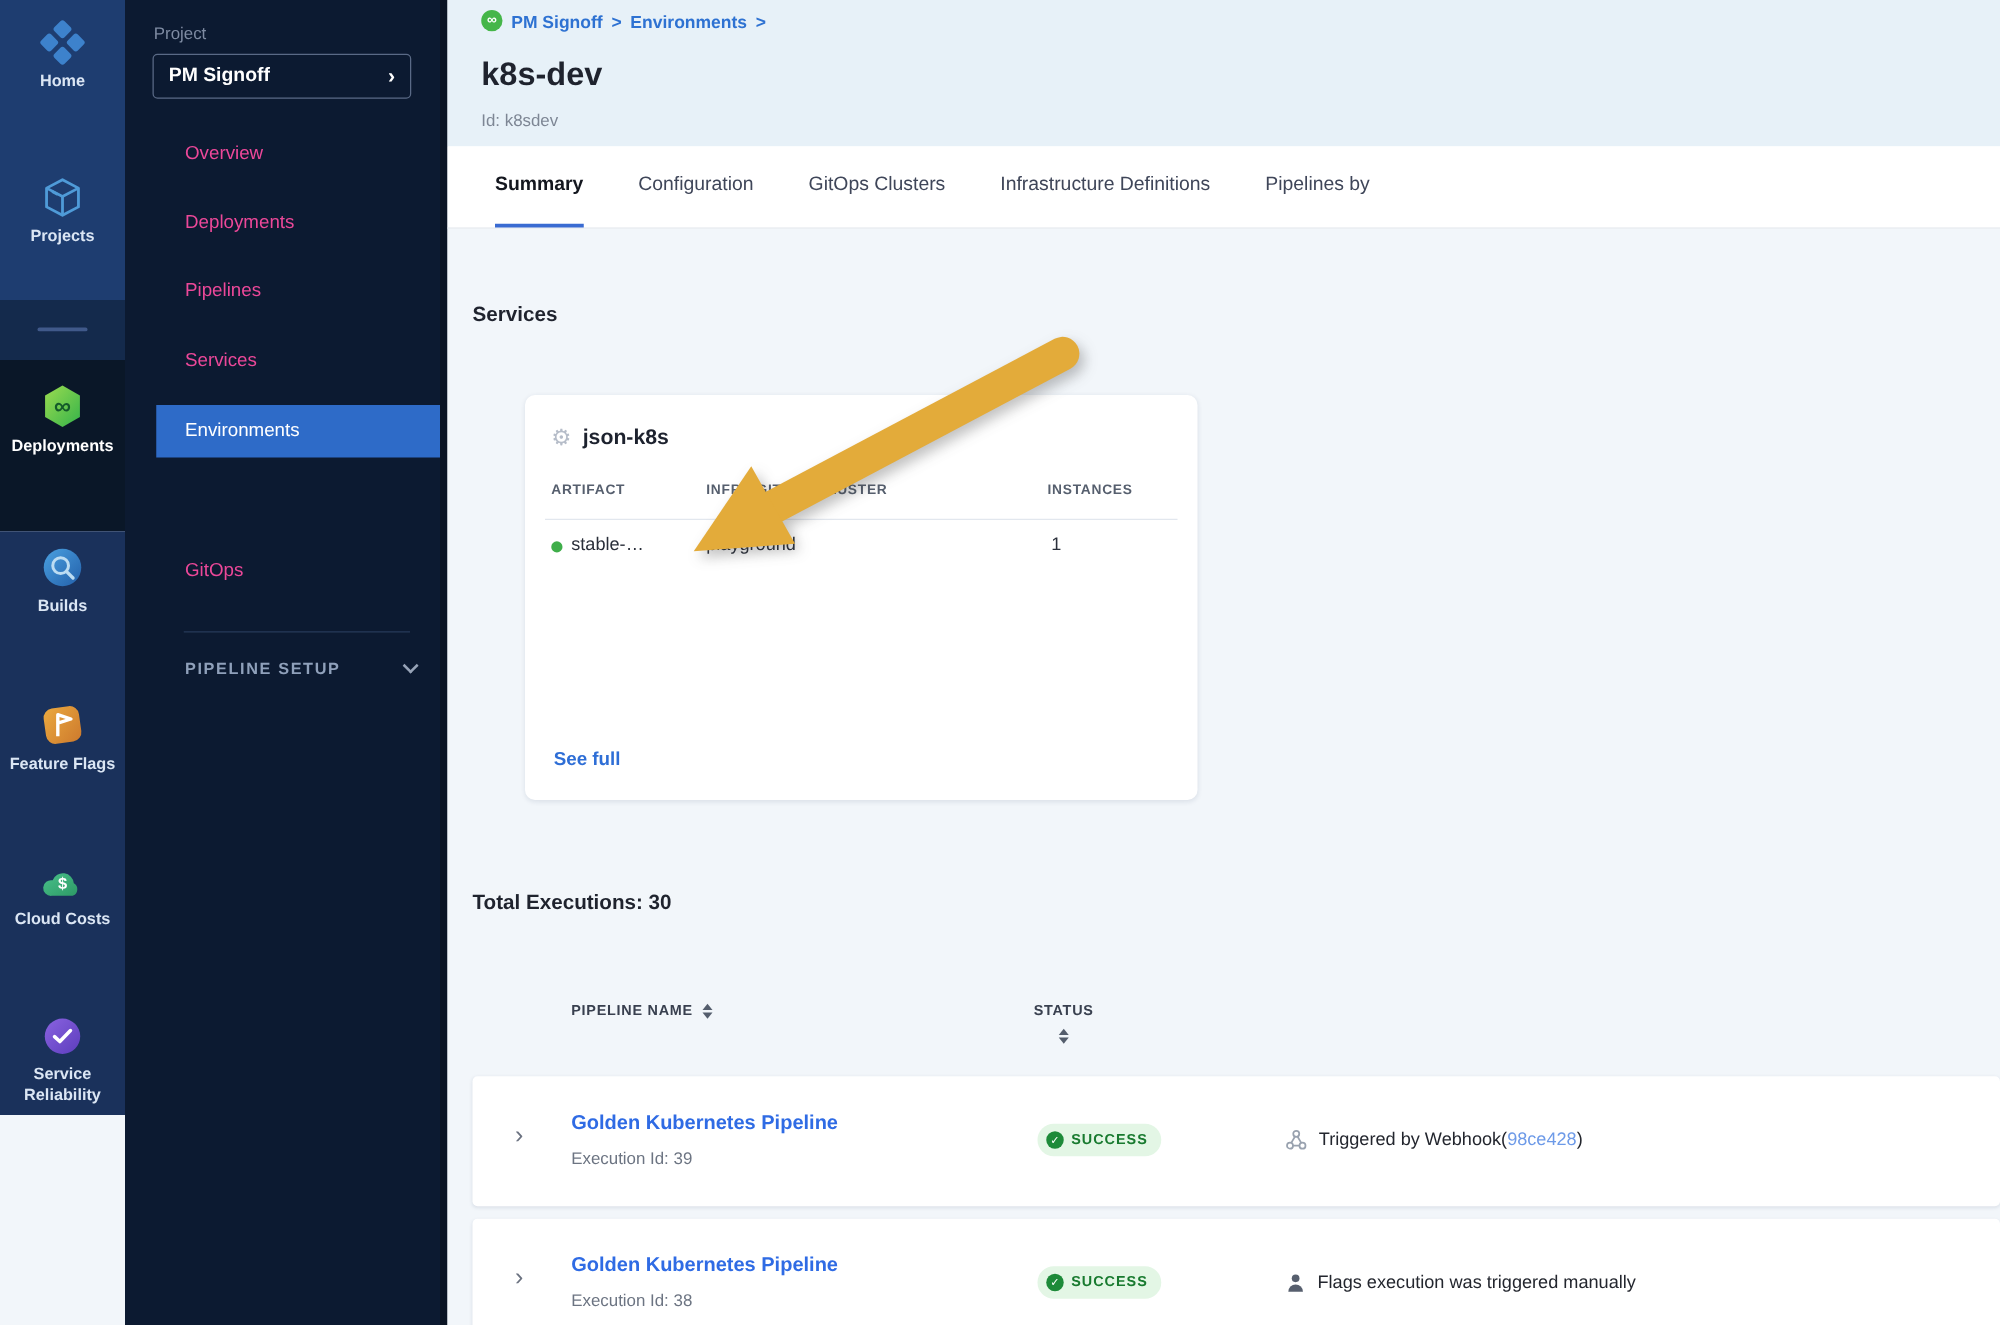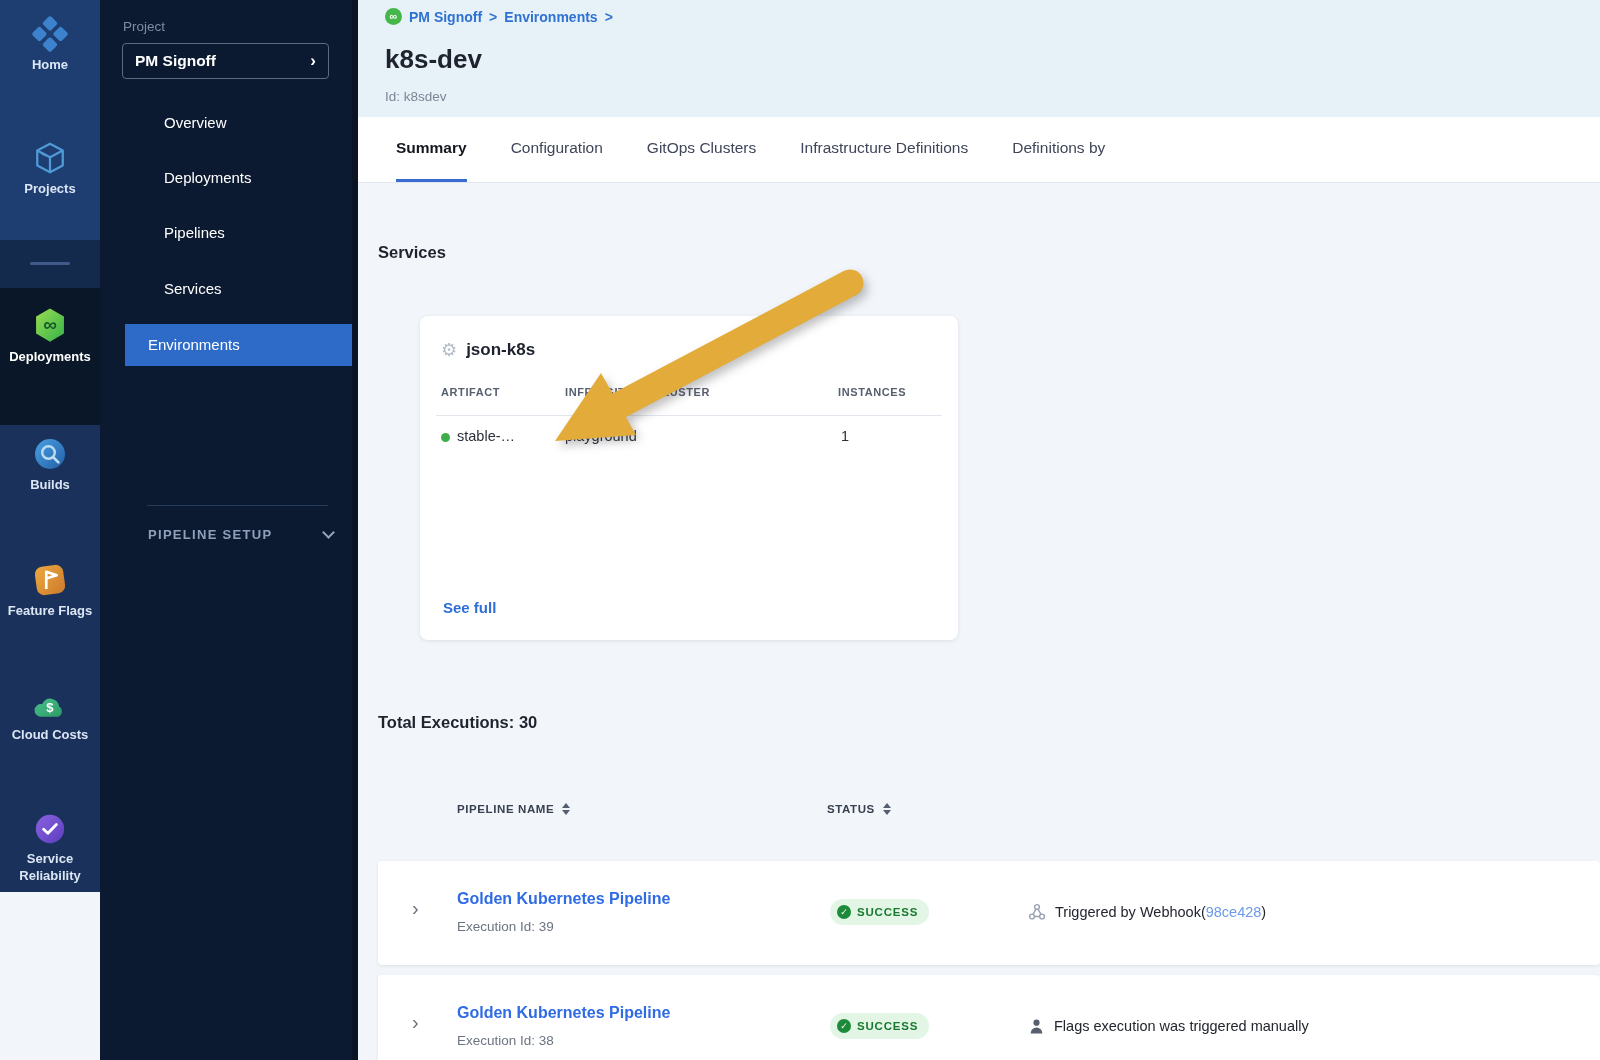--- a/index.html
+++ b/index.html
@@ -33,22 +33,22 @@
   .grid9 { display:grid; grid-template-columns:repeat(3,5px); grid-template-rows:repeat(3,5px); gap:2px; }
   .grid9 span { background:#e9eef6; border-radius:1px; }
 
   
   #sidebar { position:absolute; left:100px; top:0; width:252px; height:1060px; background:#0c1a31; }
   #sidebar-edge { position:absolute; left:352px; top:0; width:6px; height:1060px; background:#0b1424; }
   .project-label { position:absolute; left:23px; top:19px; color:#7e8ba2; font-size:13.5px; }
   .project-select { position:absolute; left:22px; top:43px; width:207px; height:36px; border:1px solid #5a6a86; border-radius:4px;
     display:flex; align-items:center; padding:0 12px; color:#ffffff; font-weight:bold; font-size:15.5px; cursor:pointer; }
   .project-select .chev { margin-left:auto; font-size:17px; font-weight:bold; color:#ffffff; }
-  .nav-item { position:absolute; left:0; width:252px; height:42px; line-height:42px; padding-left:64px;
-    color:#ffffff; font-size:15px; cursor:pointer; white-space:nowrap; }
+  .nav-item { position:absolute; left:0; width:252px; height:42px; line-height:42px; padding-left:48px;
+    color:#ec4899; font-size:15px; cursor:pointer; white-space:nowrap; }
   .nav-item.active { left:25px; width:227px; padding-left:23px; background:#2e6bc8; color:#ffffff; }
   .side-divider { position:absolute; left:47px; top:505px; width:181px; height:1px; background:#263a59; }
   .setup-row { position:absolute; left:48px; top:527px; display:flex; align-items:center; gap:52px; cursor:pointer; }
   .setup-row .lbl { color:#8fa0ba; font-size:13px; font-weight:bold; letter-spacing:1.3px; }
   .chev-down { width:9px; height:9px; border-right:2.5px solid #97a3b7; border-bottom:2.5px solid #97a3b7; transform:rotate(45deg); margin-top:-4px; }
 
   
   #content { position:absolute; left:358px; top:0; width:1242px; height:1060px; }
   .page-head { position:absolute; left:0; top:0; width:100%; height:117px; background:#e7f1f8; }
   .breadcrumb { position:absolute; left:27px; top:8px; display:flex; align-items:center; gap:7px;
@@ -83,21 +83,21 @@
   .see-full { position:absolute; left:23px; top:283px; color:#2e6ed6; font-weight:bold; font-size:15px; cursor:pointer; }
 
   
   .arrow-svg { position:absolute; left:0; top:0; width:560px; height:300px; pointer-events:none;
     filter:drop-shadow(4px 5px 5px rgba(50,50,50,.30)); }
 
   
   .exec-cols { position:absolute; top:620px; left:0; width:100%; }
   .exec-col { position:absolute; display:flex; align-items:center; gap:8px; font-size:11.5px; font-weight:bold;
     color:#39404f; letter-spacing:.6px; cursor:pointer; }
-  .ec1 { left:99px;text-align:center; } .ec2 { left:469px; }
+  .ec1 { left:99px;text-align:center; } .ec2 { left:469px;flex-direction:column; }
   .sort { display:inline-flex; flex-direction:column; gap:2px; }
   .sort i { width:0; height:0; border-left:4px solid transparent; border-right:4px solid transparent; }
   .sort .up { border-bottom:5px solid #555e6d; } .sort .dn { border-top:5px solid #555e6d; }
 
   .exec-row { position:absolute; left:20px; width:1222px; height:104px; background:#ffffff; border-radius:4px;
     box-shadow:0 1px 3px rgba(20,40,80,.10); }
   .row1 { top:678px; } .row2 { top:792px; }
   .row-chev { position:absolute; left:34px; top:36px; font-size:20px; color:#6b7280; cursor:pointer; }
   .row-title { position:absolute; left:79px; top:29px; font-size:16px; font-weight:bold; color:#2f6be4; cursor:pointer; }
   .row-exec-id { position:absolute; left:79px; top:58px; font-size:13.5px; color:#6c7482; }
@@ -250,20 +250,21 @@
   <div class="project-select">
     <span>PM Signoff</span>
     <span class="chev">›</span>
   </div>
 
   <div class="nav-item" style="top:102px">Overview</div>
   <div class="nav-item" style="top:157px">Deployments</div>
   <div class="nav-item" style="top:212px">Pipelines</div>
   <div class="nav-item" style="top:268px">Services</div>
   <div class="nav-item active" style="top:324px">Environments</div>
+  <div class="nav-item" style="top:436px">GitOps</div>
 
   <div class="side-divider"></div>
   <div class="setup-row">
     <span class="lbl">PIPELINE SETUP</span>
     <span class="chev-down"></span>
   </div>
 </div>
 <div id="sidebar-edge"></div>
 
 <div id="content">
@@ -277,21 +278,21 @@
     </div>
     <div class="page-title">k8s-dev</div>
     <div class="page-id">Id: k8sdev</div>
   </div>
 
   <div class="tabbar">
     <div class="tab active">Summary</div>
     <div class="tab">Configuration</div>
     <div class="tab">GitOps Clusters</div>
     <div class="tab">Infrastructure Definitions</div>
-    <div class="tab">Definitions by</div>
+    <div class="tab">Pipelines by</div>
   </div>
 
   <div class="content-region">
     <div class="section-heading h-services">Services</div>
 
     <div class="svc-card">
       <div class="svc-name-row">
         <span class="gear">⚙</span>
         <span class="svc-name">json-k8s</span>
       </div>

